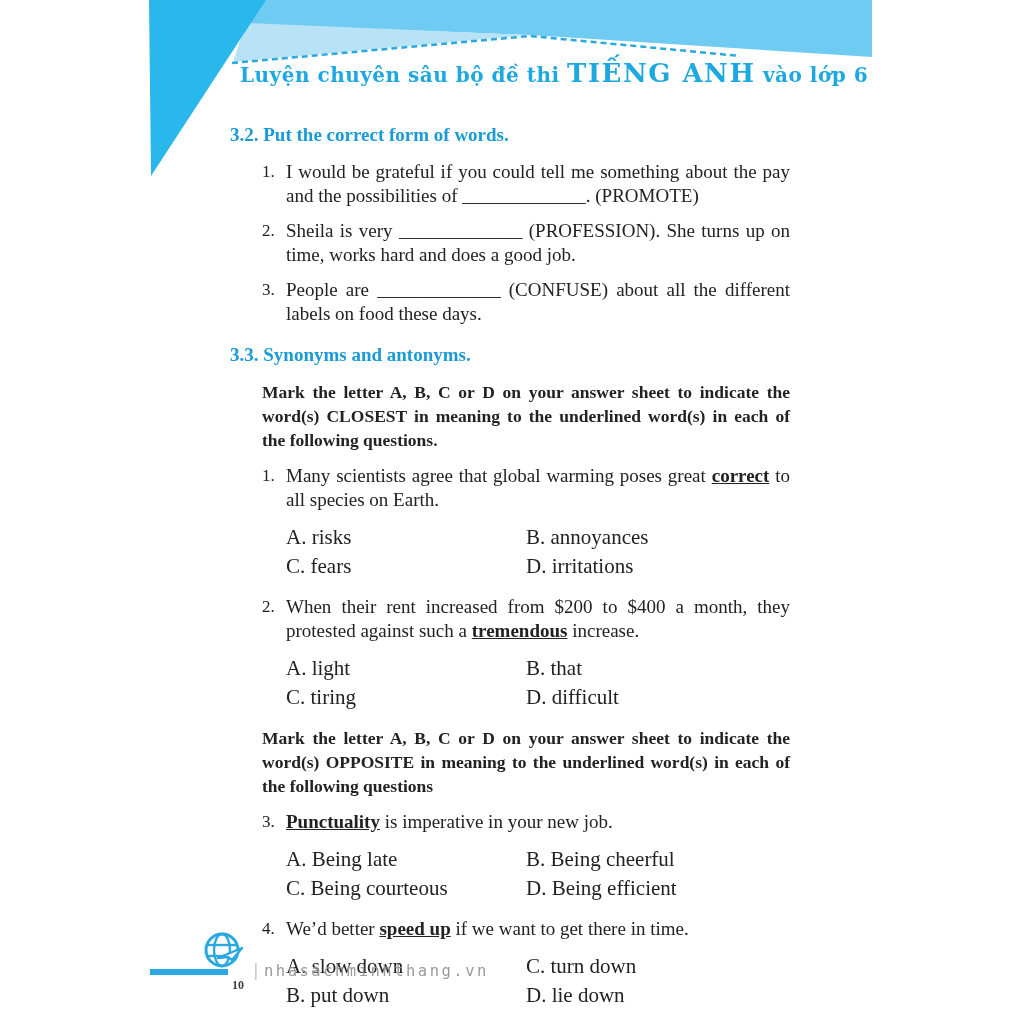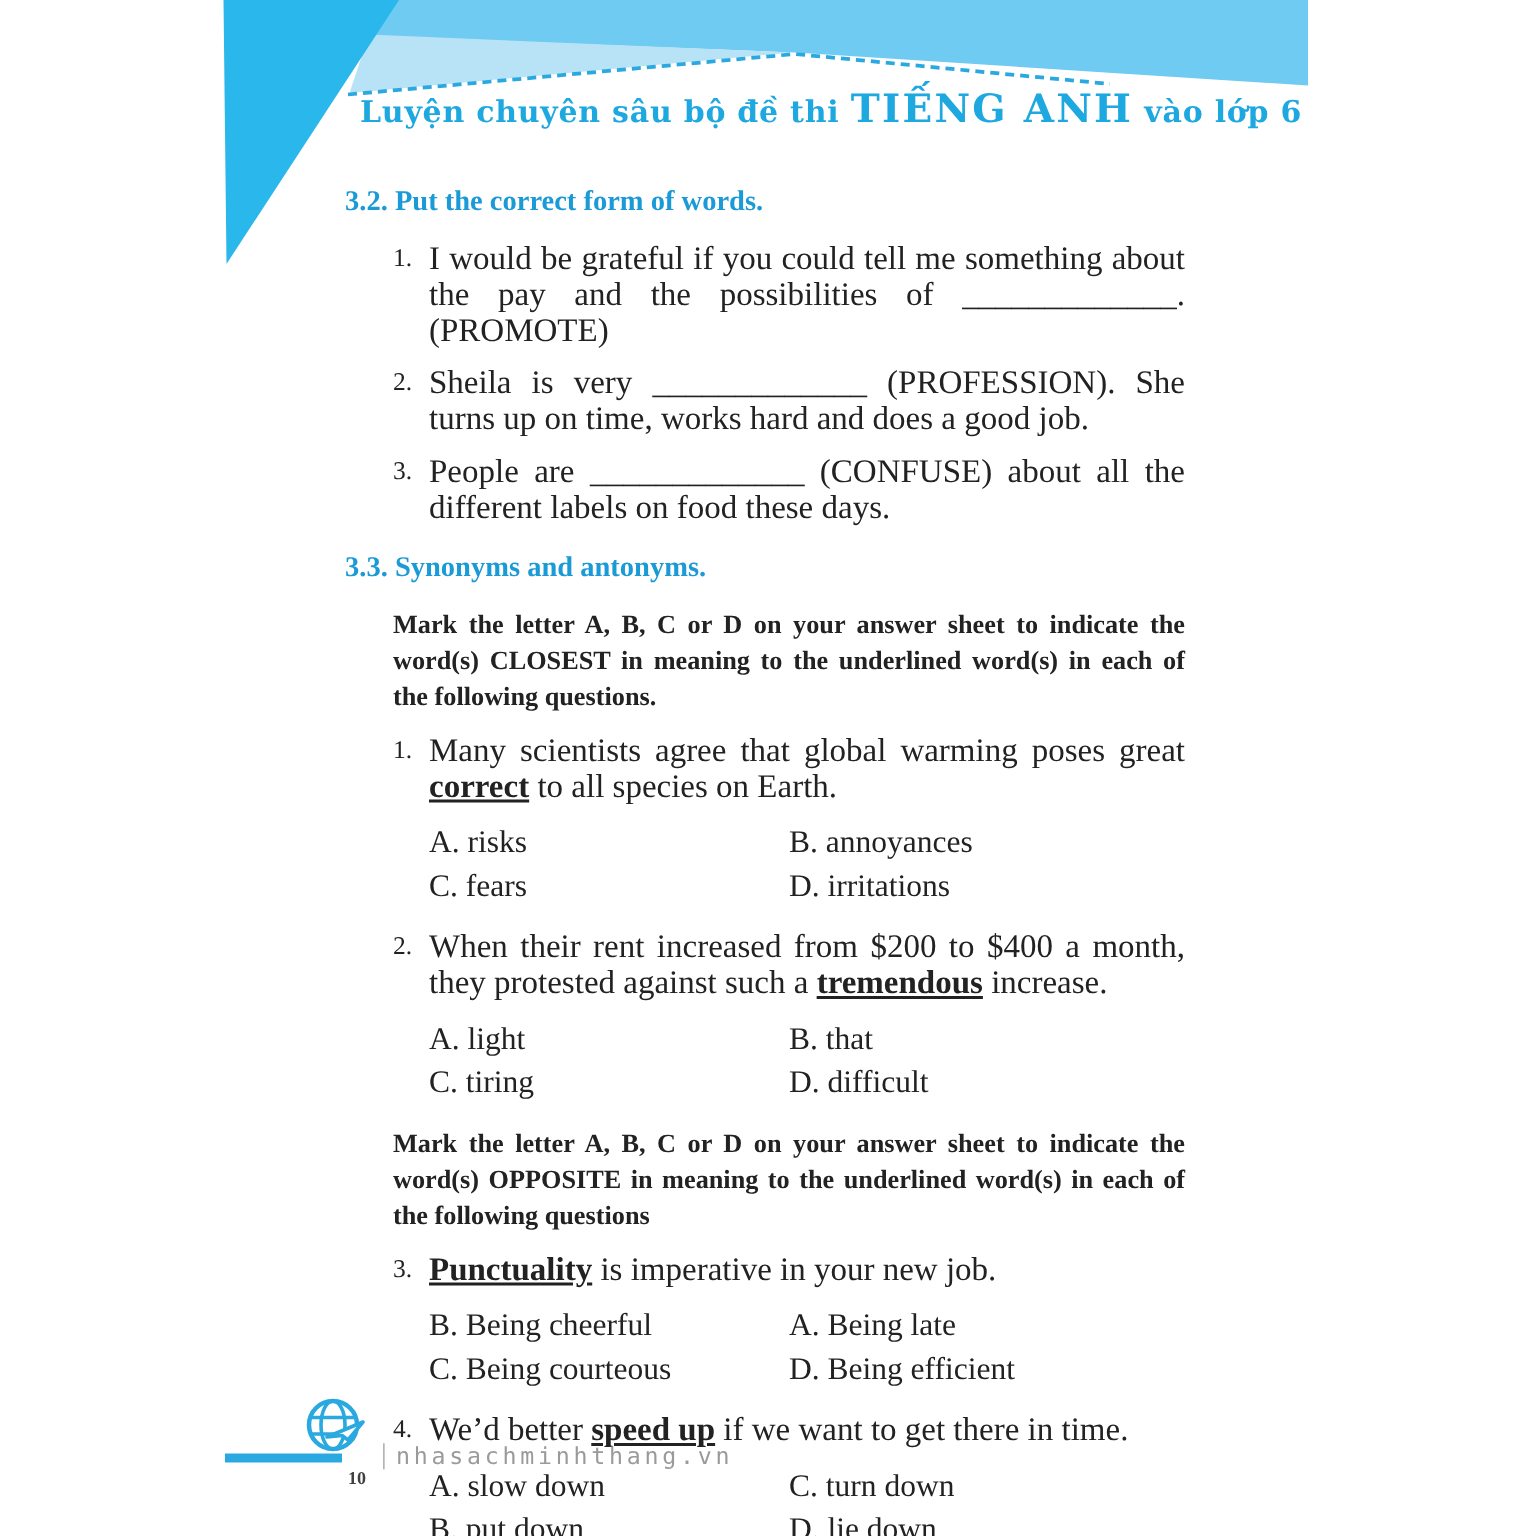--- a/index.html
+++ b/index.html
@@ -15,21 +15,21 @@
   
   .content{position:absolute;left:230px;top:100px;width:562px;margin-top:24px;}
   .sec-heading{color:#1a9ad6;font-weight:bold;font-size:19px;margin:0 0 14px 0;
                font-family:"Liberation Serif", serif;}
   .sec-heading.mt{margin-top:18px;}
   .instr{font-weight:bold;font-size:17.5px;line-height:24px;text-align:justify;
          margin:0 0 12px 32px;width:528px;}
   .qlist{margin:0;padding:0;list-style:none;}
   .qitem{display:flex;margin:0 0 11px 32px;width:528px;}
   .qnum{flex:0 0 24px;font-size:17px;line-height:24px;}
-  .qtext{flex:1;font-size:22px;line-height:24px;text-align:justify;}
+  .qtext{flex:1;font-size:19px;line-height:24px;text-align:justify;}
   .ul{font-weight:bold;text-decoration:underline;}
   .opts{display:grid;grid-template-columns:240px 1fr;margin:2px 0 14px 56px;
         font-size:21px;line-height:29px;}
   
   .footer{position:absolute;left:150px;top:930px;width:620px;height:60px;}
   .f-line{position:absolute;left:0;top:39px;width:78px;height:6px;background:#29a9e0;}
   .f-logo{position:absolute;left:48px;top:-4px;}
   .f-pageno{position:absolute;left:82px;top:48px;font-weight:bold;font-size:12px;color:#404040;}
   .f-sep{position:absolute;left:104px;top:29px;color:#aaa;font-size:19px;}
   .f-domain{position:absolute;left:114px;top:32px;color:#9a9a9a;font-size:15.5px;
@@ -100,22 +100,22 @@
       <span>D. difficult</span>
     </div>
 
     <p class="instr">Mark the letter A, B, C or D on your answer sheet to indicate the word(s) OPPOSITE in meaning to the underlined word(s) in each of the following questions</p>
 
     <div class="qitem">
       <span class="qnum">3.</span>
       <span class="qtext"><span></span><span class="ul">Punctuality</span><span> is imperative in your new job.</span></span>
     </div>
     <div class="opts">
+      <span>A. Being late</span>
       <span>B. Being cheerful</span>
-      <span>A. Being late</span>
       <span>C. Being courteous</span>
       <span>D. Being efficient</span>
     </div>
 
     <div class="qitem">
       <span class="qnum">4.</span>
       <span class="qtext"><span>We’d better </span><span class="ul">speed up</span><span> if we want to get there in time.</span></span>
     </div>
     <div class="opts">
       <span>A. slow down</span>

